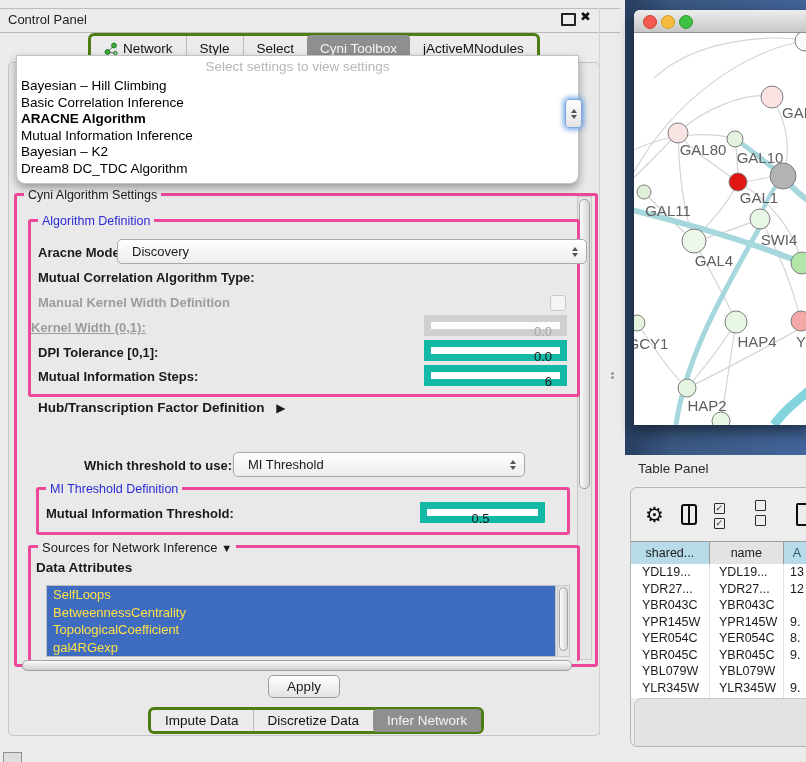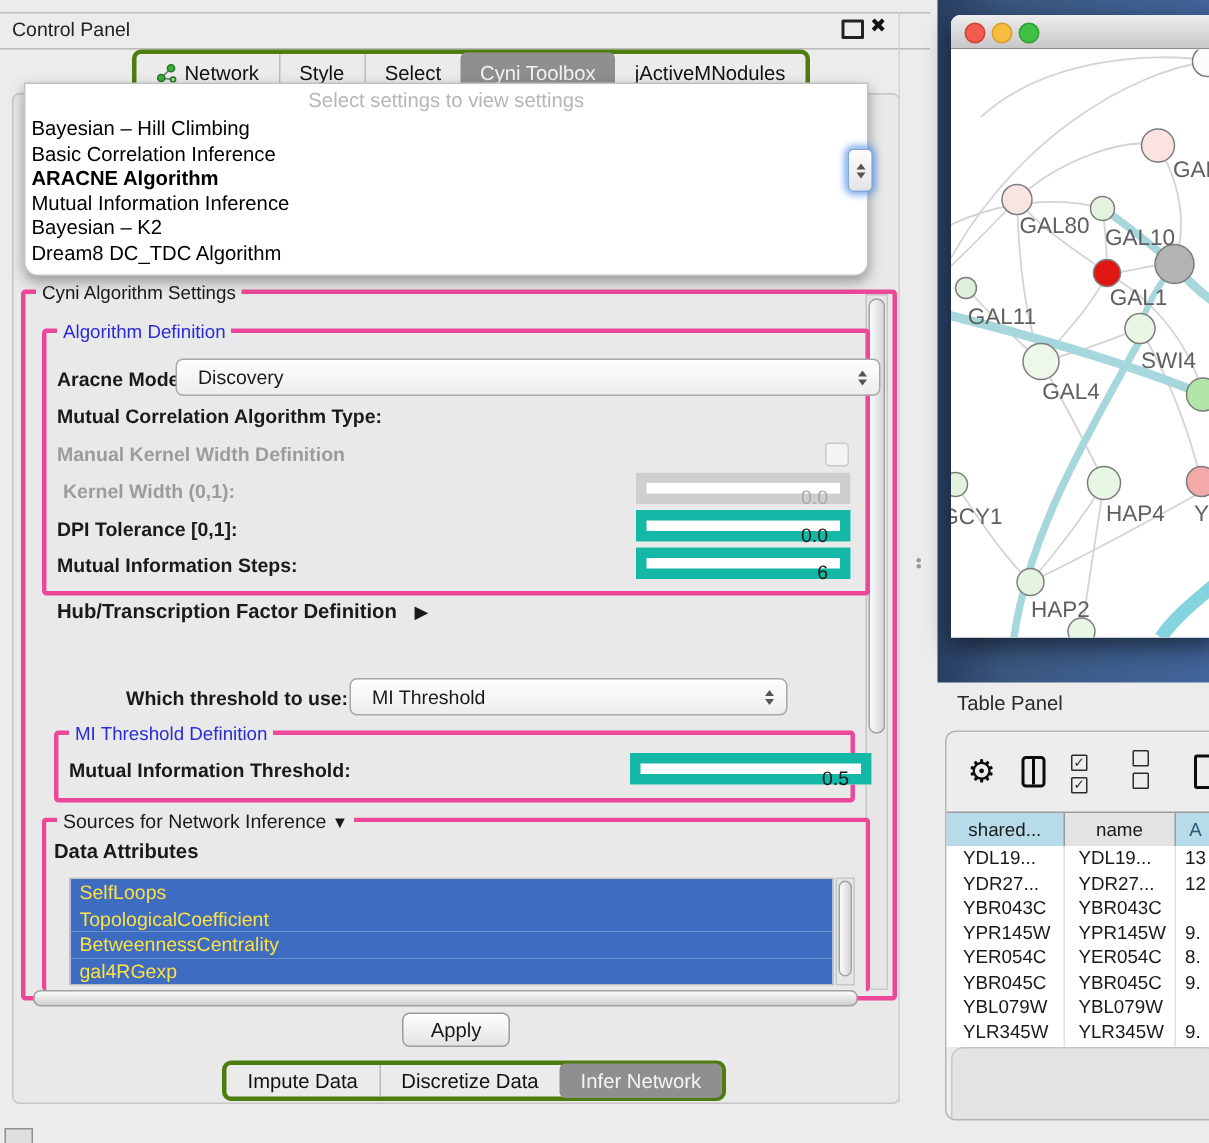--- a/index.html
+++ b/index.html
@@ -182,21 +182,21 @@
         <span class="tri-up"></span>
         <span class="tri-down"></span>
       </span>
   </div>
 
   <div class="lbl" style="left:38px;top:270px;">Mutual Correlation Algorithm Type:</div>
 
   <div class="lbl dis" style="left:38px;top:295px;">Manual Kernel Width Definition</div>
   <div class="abs" id="kernel-check"></div>
 
-  <div class="lbl dis" style="left:42px;top:320px;">Kernel Width (0,1):</div>
+  <div class="lbl dis" style="left:31px;top:320px;text-decoration:underline;">Kernel Width (0,1):</div>
   <div class="tfield dis" style="left:424px;top:315px;width:143px;">0.0</div>
 
   <div class="lbl" style="left:38px;top:345px;">DPI Tolerance [0,1]:</div>
   <div class="tfield" style="left:424px;top:340px;width:143px;">0.0</div>
 
   <div class="lbl" style="left:38px;top:369px;">Mutual Information Steps:</div>
   <div class="tfield" style="left:424px;top:365px;width:143px;">6</div>
 
   <div class="lbl" style="left:38px;top:400px;font-size:13.5px;">
     <span>Hub/Transcription Factor Definition</span>
@@ -208,34 +208,34 @@
     <span class="cv">MI Threshold</span>
     <span class="stepper">
         <span class="tri-up"></span>
         <span class="tri-down"></span>
       </span>
   </div>
   <div class="abs tgroup" style="left:36px;top:487px;width:528px;height:42px;">
     <span class="glabel blue">MI Threshold Definition</span>
   </div>
   <div class="lbl" style="left:46px;top:506px;">Mutual Information Threshold:</div>
-  <div class="tfield" style="left:420px;top:502px;width:161px;">0.5</div>
+  <div class="tfield" style="left:420px;top:502px;width:125px;text-align:center;">0.5</div>
 
   <div class="abs tgroup" style="left:28px;top:545px;width:546px;height:113px;border-bottom:none;">
     <span class="glabel" style="font-size:13px;">
       <span>Sources for Network Inference</span>
       <span style="font-size:11px;">▼</span>
     </span>
   </div>
   <div class="lbl" style="left:36px;top:560px;font-size:13.5px;">Data Attributes</div>
 
   <div class="abs" id="attr-list">
     <div class="attr-item">SelfLoops</div>
+    <div class="attr-item">BetweennessCentrality</div>
     <div class="attr-item">TopologicalCoefficient</div>
-    <div class="attr-item">BetweennessCentrality</div>
     <div class="attr-item">gal4RGexp</div>
   </div>
   <div class="abs sb-track" style="left:557px;top:585px;width:11px;height:70px;border-radius:0;"></div>
   <div class="abs sb-thumb" style="left:559px;top:587px;width:7px;height:62px;"></div>
   <div class="abs sb-thumb h" style="left:22px;top:660px;width:548px;height:9px;"></div>
 
   <div class="abs" id="apply-btn">
       <span>Apply</span>
     </div>
 

